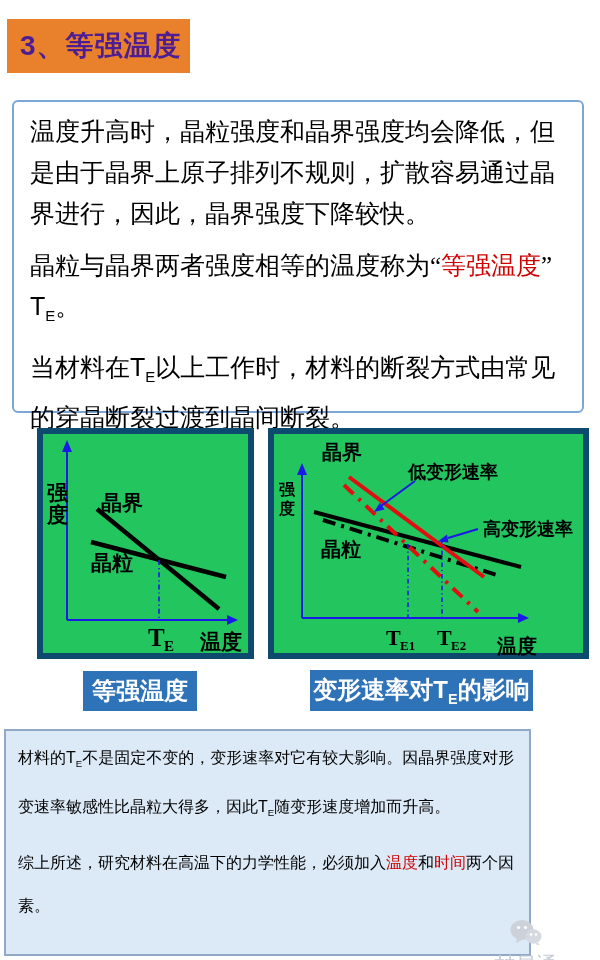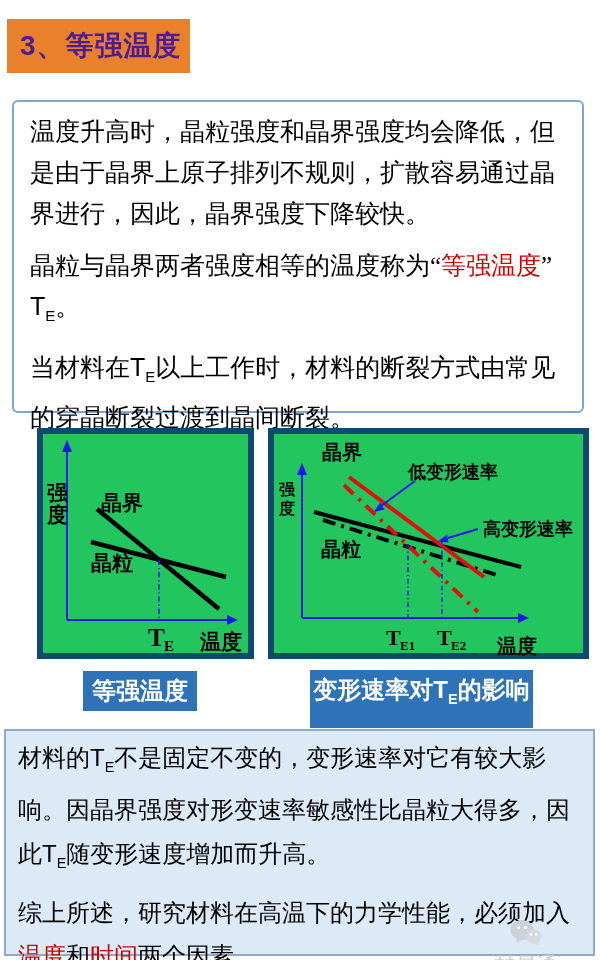--- a/index.html
+++ b/index.html
@@ -30,26 +30,26 @@
   .chart-left{left:37px;top:428px;width:217px;height:231px;}
   .chart-right{left:268px;top:428px;width:321px;height:231px;}
   .chart svg{display:block;}
   .cjk-label{font-weight:bold;font-family:"Liberation Serif",serif;}
 
   .cap{
     background:#2E73B8;color:#ffffff;font-weight:bold;font-size:24px;
     text-align:center;line-height:40px;font-family:"Liberation Serif",serif;
   }
   .cap-left{left:83px;top:671px;width:114px;height:40px;}
-  .cap-right{left:310px;top:670px;width:223px;height:58px;}
+  .cap-right{left:310px;top:670px;width:223px;height:41px;}
 
   .summary{
-    left:4px;top:729px;width:591px;height:227px;
+    left:4px;top:729px;width:527px;height:227px;
     background:#DCE9F6;border:2px solid #8FA9C6;
-    padding:5px 12px;font-size:24px;line-height:43px;
+    padding:5px 12px;font-size:16px;line-height:43px;
   }
   .summary p{margin:0;}
   .summary p + p{margin-top:7px;}
 
   .watermark{
     left:494px;top:919px;display:flex;align-items:center;gap:5px;
     color:#C6CBD4;font-size:21px;font-family:"Liberation Sans",sans-serif;flex-direction:column;
   }
 </style>
 </head>

